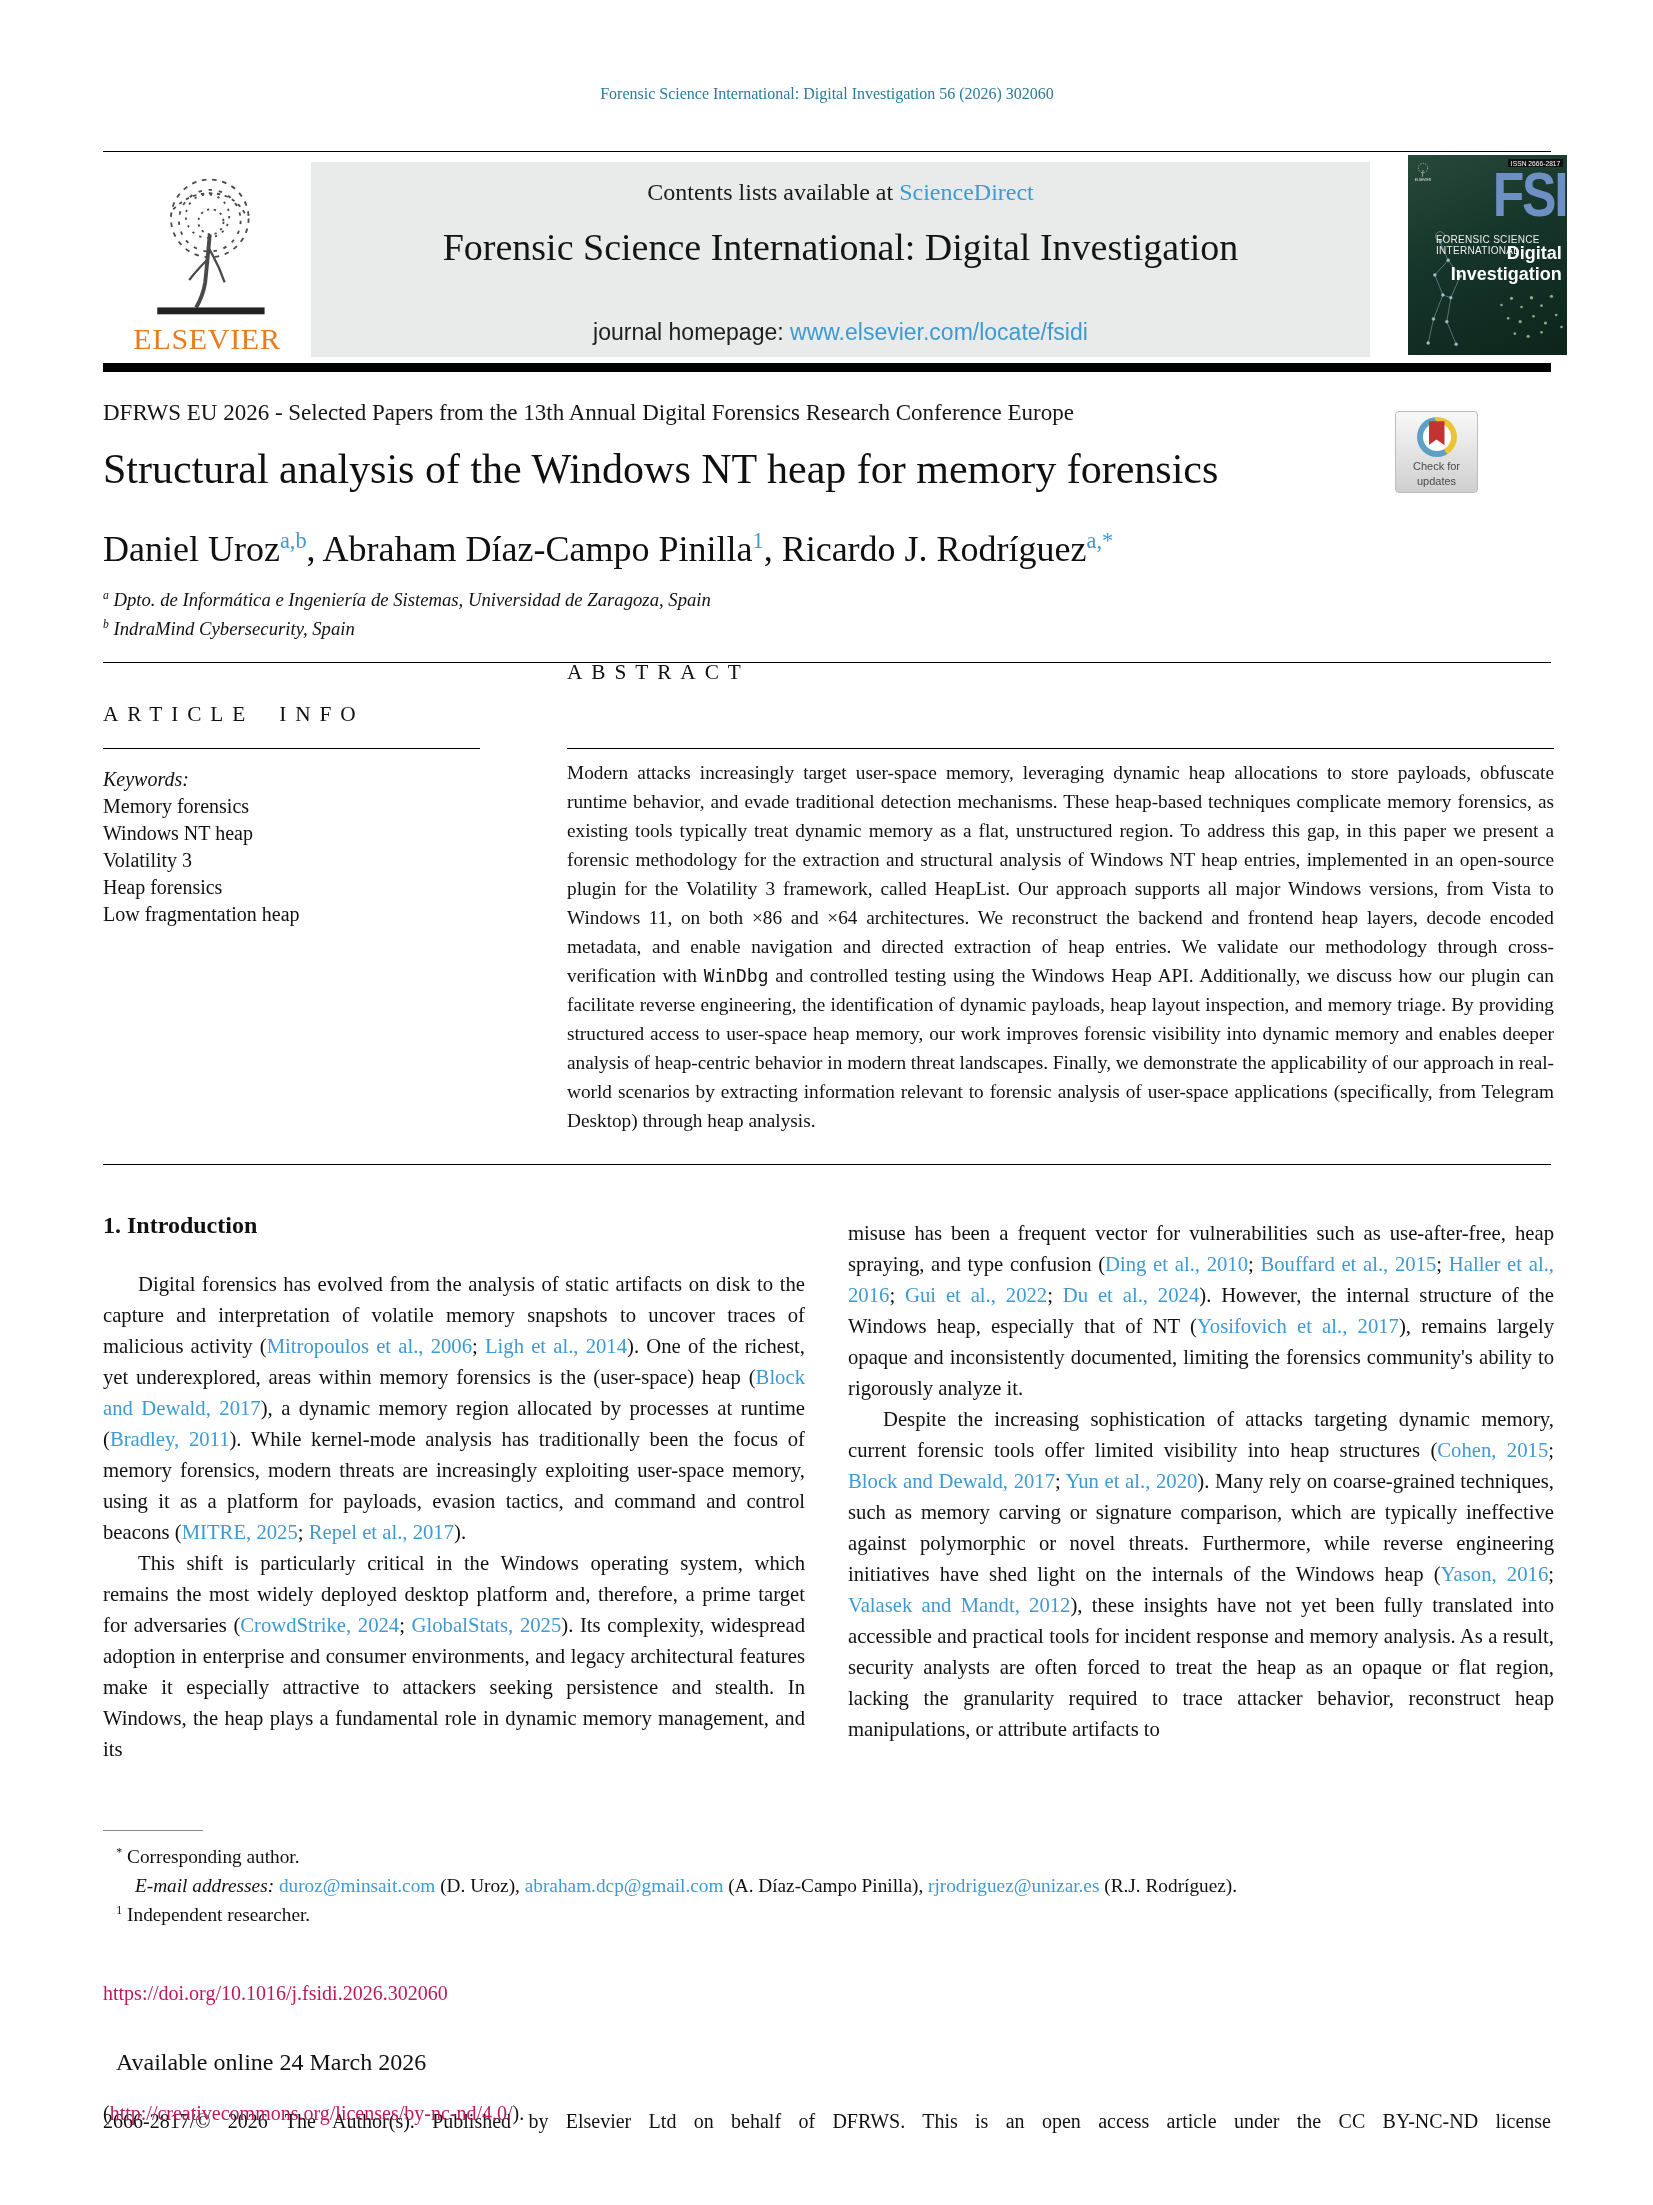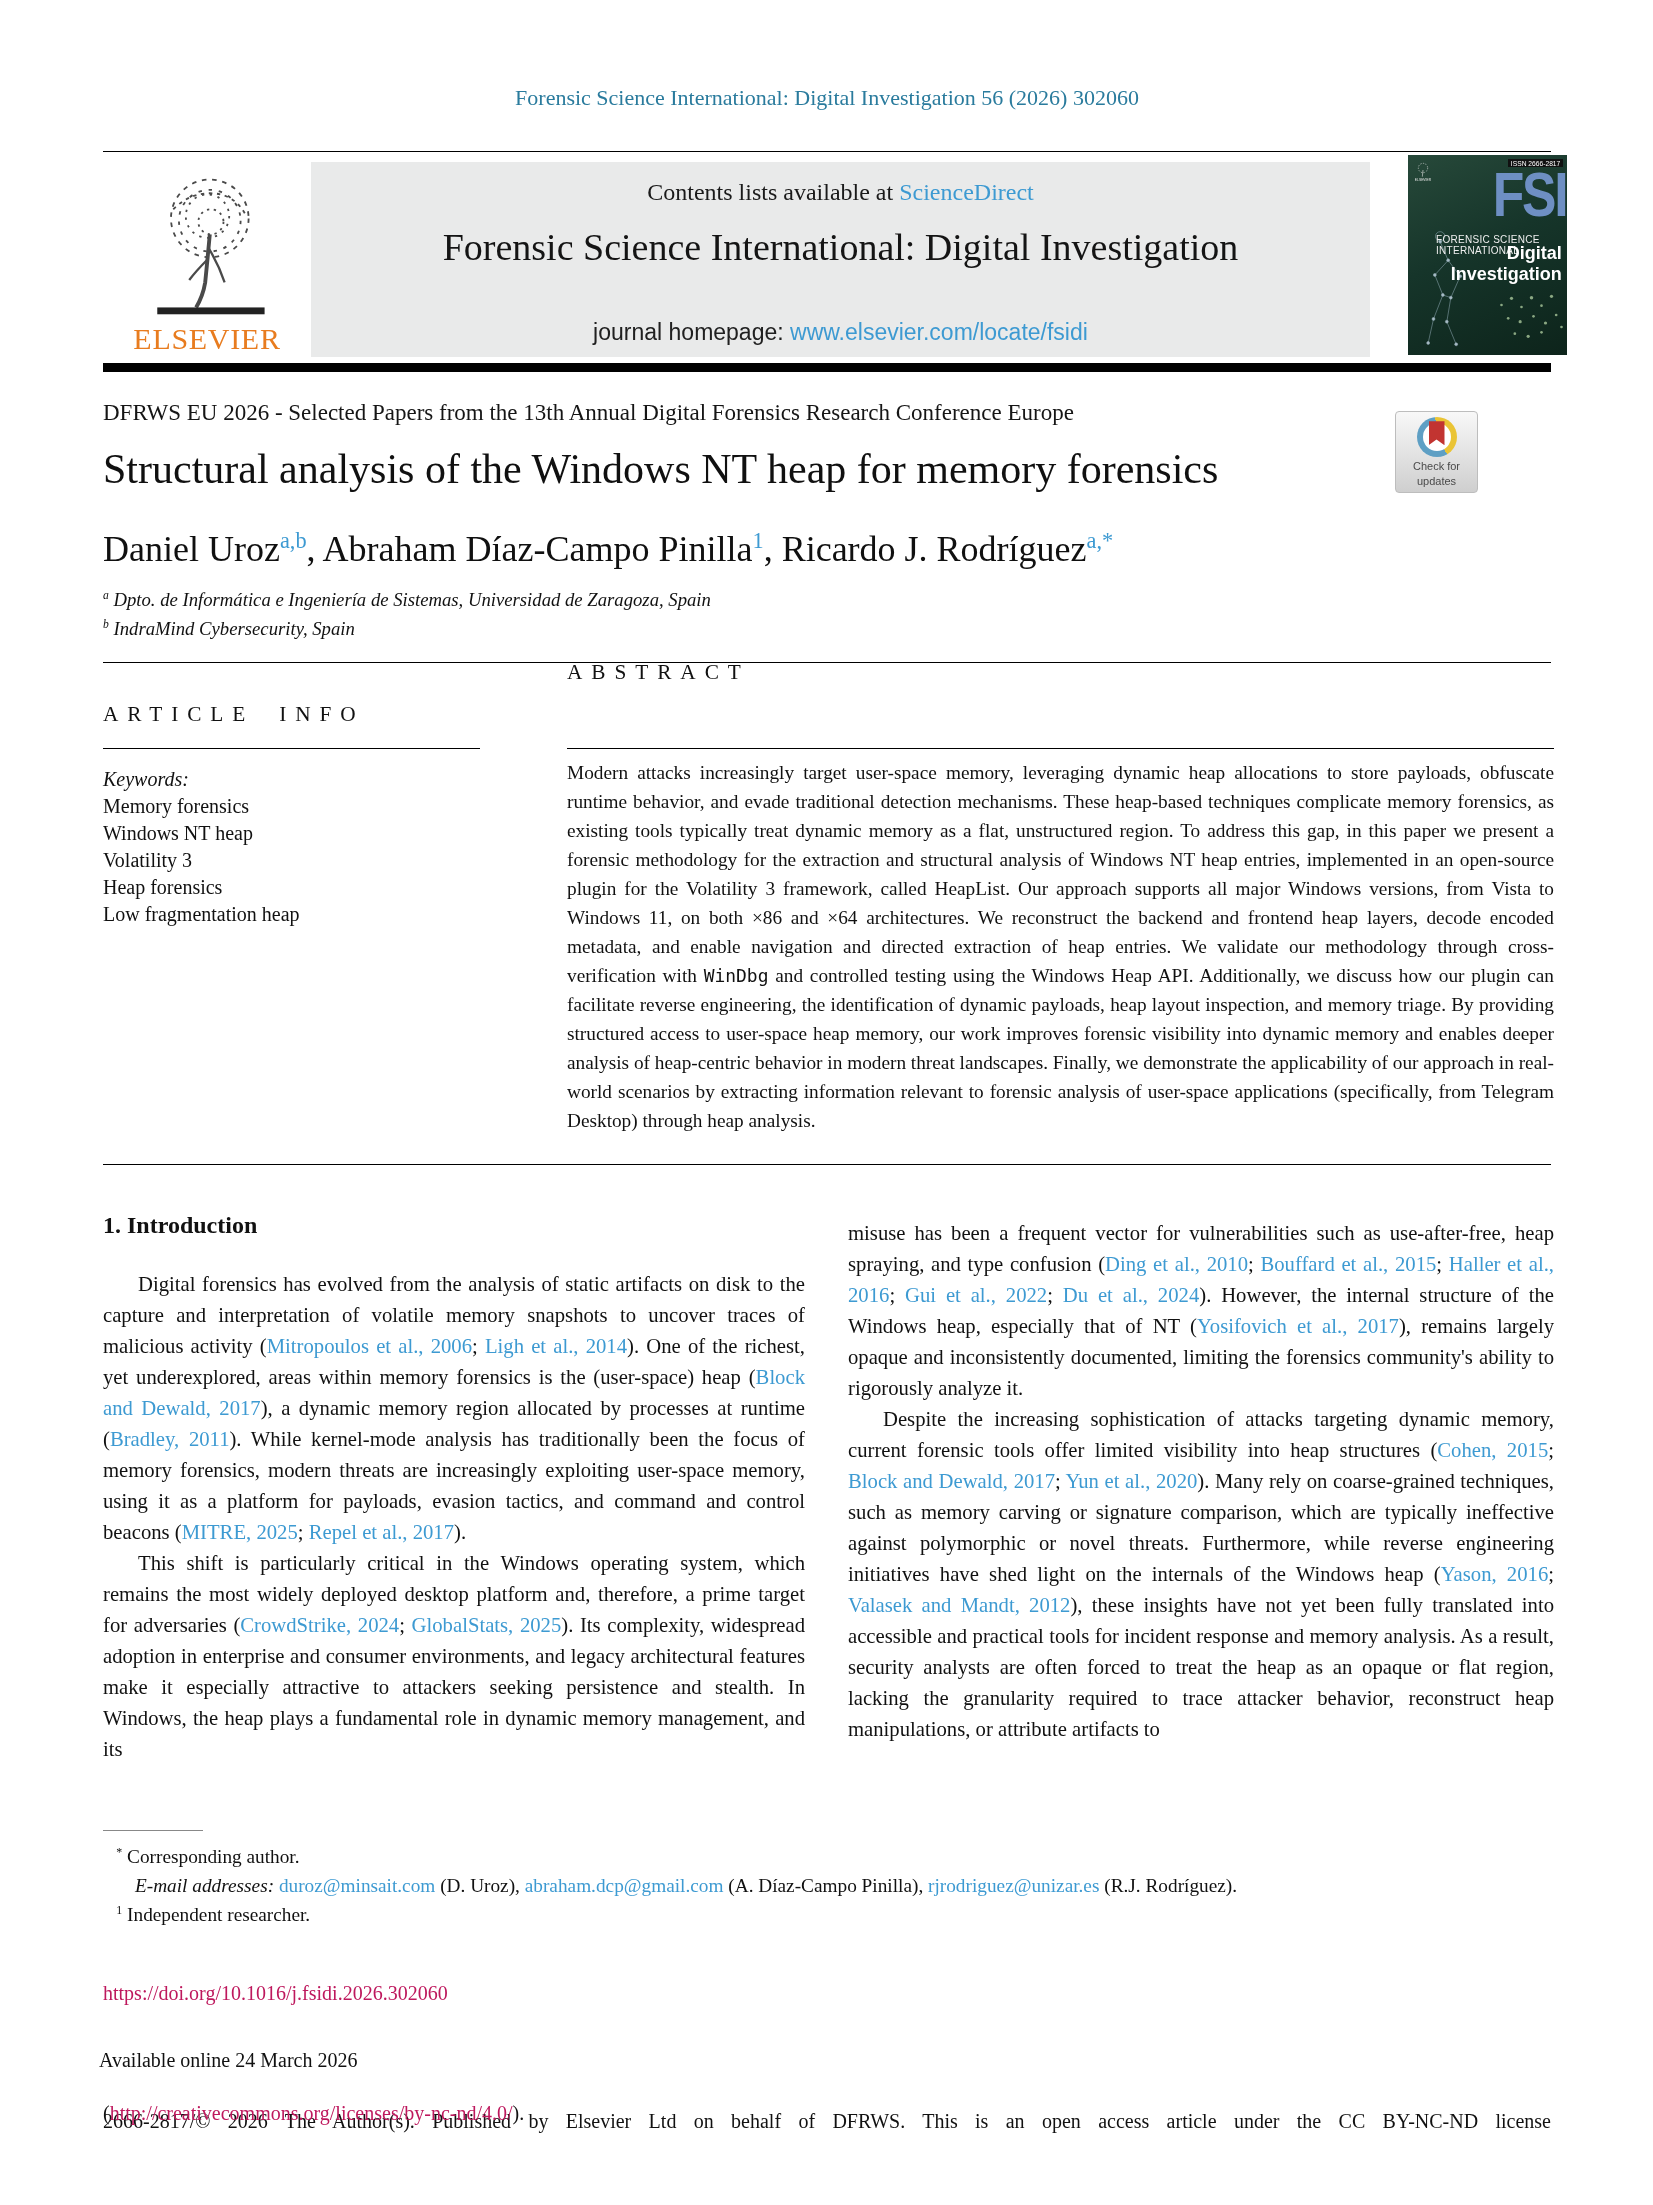--- a/index.html
+++ b/index.html
@@ -7,21 +7,21 @@
         font-family:"Liberation Serif",serif;color:#111;}
   .abs{position:absolute;}
   .serif{font-family:"Liberation Serif",serif;}
   .mono{font-family:"DejaVu Sans Mono",monospace;font-size:0.93em;}
   .link{color:#3d9ad2;}
   .link-teal{color:#be185d;}
   .sup{vertical-align:super;font-size:0.62em;line-height:0;}
   .italic{font-style:italic;}
   .just{text-align:justify;}
   
-  #citation{top:85px;left:0;width:100%;text-align:center;font-size:22px;color:#2a7b9d;}
+  #citation{top:85px;left:0;width:100%;text-align:center;font-size:16px;color:#2a7b9d;}
   .hrule{background:#000;height:1.3px;}
   
   #masthead-box{left:311px;top:162px;width:1059px;height:195px;background:#e9eaea;}
   #contents-line{top:179px;left:311px;width:1059px;text-align:center;font-size:24px;color:#1a1a1a;}
   #journal-title{top:225px;left:311px;width:1059px;text-align:center;font-size:38px;color:#141414;}
   #homepage-line{top:319px;left:311px;width:1059px;text-align:center;font-size:23px;color:#202020;font-family:"Liberation Sans",sans-serif;}
   
   #elsevier-logo{left:107px;top:168px;width:200px;height:191px;text-align:center;}
   #elsevier-wordmark{font-size:30px;color:#e87c1f;letter-spacing:0.7px;margin-top:1.3px;}
   
@@ -53,21 +53,21 @@
   .col{font-size:20.7px;line-height:31px;}
   #col-left{left:103px;top:1210px;width:702px;}
   #col-right{left:848px;top:1218px;width:706px;}
   #intro-heading{font-size:24px;font-weight:700;margin:0 0 28px 0;}
   .col p{margin:0;}
   .indent{text-indent:35px;}
   
   #fn-rule{left:103px;top:1830px;width:100px;height:1.3px;background:#888;}
   #footnotes{left:103px;top:1842px;width:1448px;font-size:19.3px;line-height:29px;}
   #doi{left:103px;top:1982px;width:1448px;font-size:20px;}
-  #avail{left:99px;top:2049px;width:1448px;font-size:20px;}
+  #avail{left:116px;top:2049px;width:1448px;font-size:24px;}
   #copyright{left:103px;top:2075px;width:1448px;font-size:20px;line-height:27px;text-align:justify;text-align-last:justify;margin-top:33px;}
   #license{left:103px;top:2102px;width:1448px;font-size:20px;}
 </style>
 </head>
 <body>
 
 <div id="page">
 
   <div id="citation" class="abs">Forensic Science International: Digital Investigation 56 (2026) 302060</div>
 

